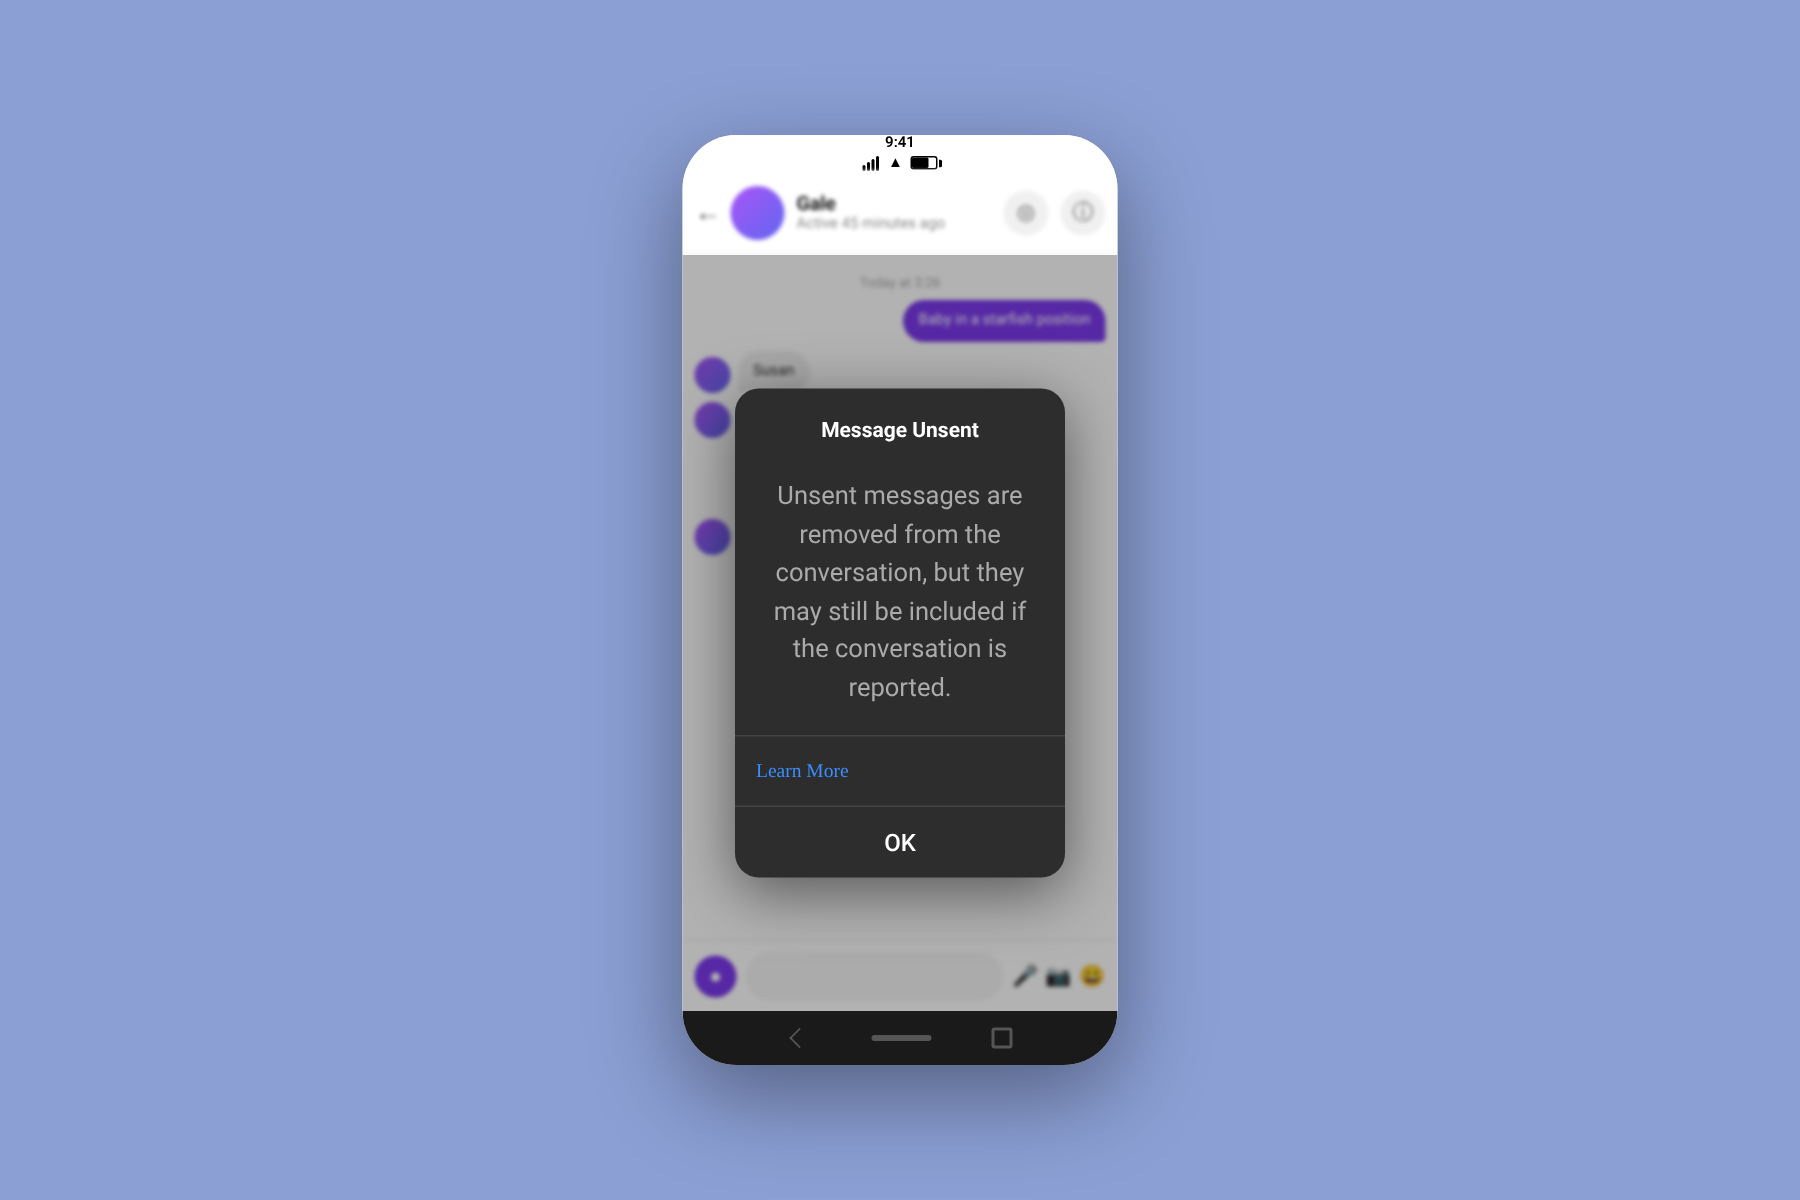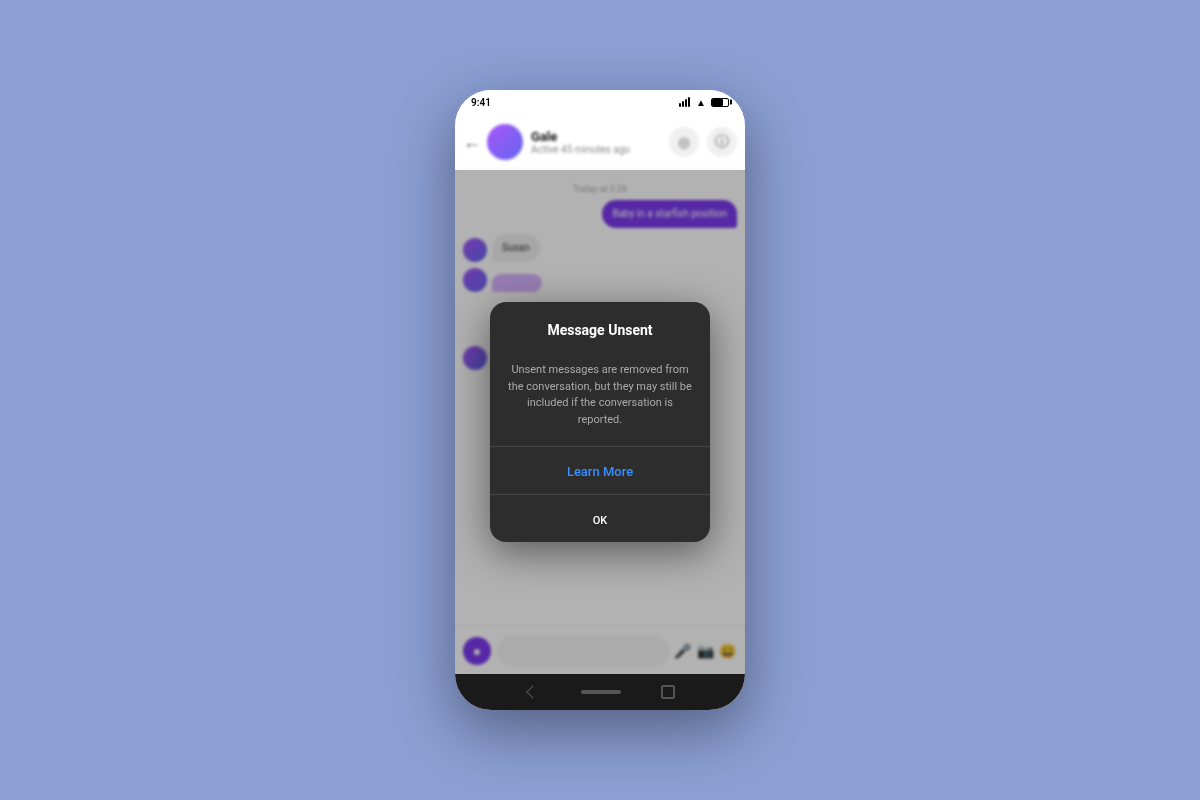--- a/index.html
+++ b/index.html
@@ -29,20 +29,21 @@
 
     
     .status-bar {
       height: 24px;
       background: #fff;
       display: flex;
       align-items: center;
       justify-content: space-between;
       padding: 0 16px;
       flex-shrink: 0;
+      flex-direction: column;
     }
     .status-time {
       font-size: 10px;
       font-weight: 600;
       color: #000;
     }
     .status-icons {
       display: flex;
       gap: 3px;
       align-items: center;
@@ -285,52 +286,53 @@
     }
 
     .dialog-title {
       font-size: 14px;
       font-weight: 700;
       color: #fff;
       margin-bottom: 24px;
     }
 
     .dialog-body {
-      font-size: 11px;
+      font-size: 17px;
       color: #aaa;
       line-height: 1.5;
       margin-bottom: 18px;
     }
 
     .dialog-divider {
       height: 1px;
       background: #444;
     }
 
     .dialog-learn-more {
       padding: 14px;
-      text-align: center;
+      text-align: left;
       cursor: pointer;
       border-bottom: 1px solid #444;
+      font-family: Liberation Serif, serif;
     }
 
     .dialog-learn-more-text {
       font-size: 13px;
       font-weight: 500;
       color: #3a8eff;
     }
 
     .dialog-ok {
       padding: 14px;
       text-align: center;
       cursor: pointer;
     }
 
     .dialog-ok-text {
-      font-size: 11px;
+      font-size: 16px;
       font-weight: 500;
       color: #fff;
     }
   </style>
 </head>
 <body>
 
 <div class="phone-frame">
 
   <div class="status-bar">

